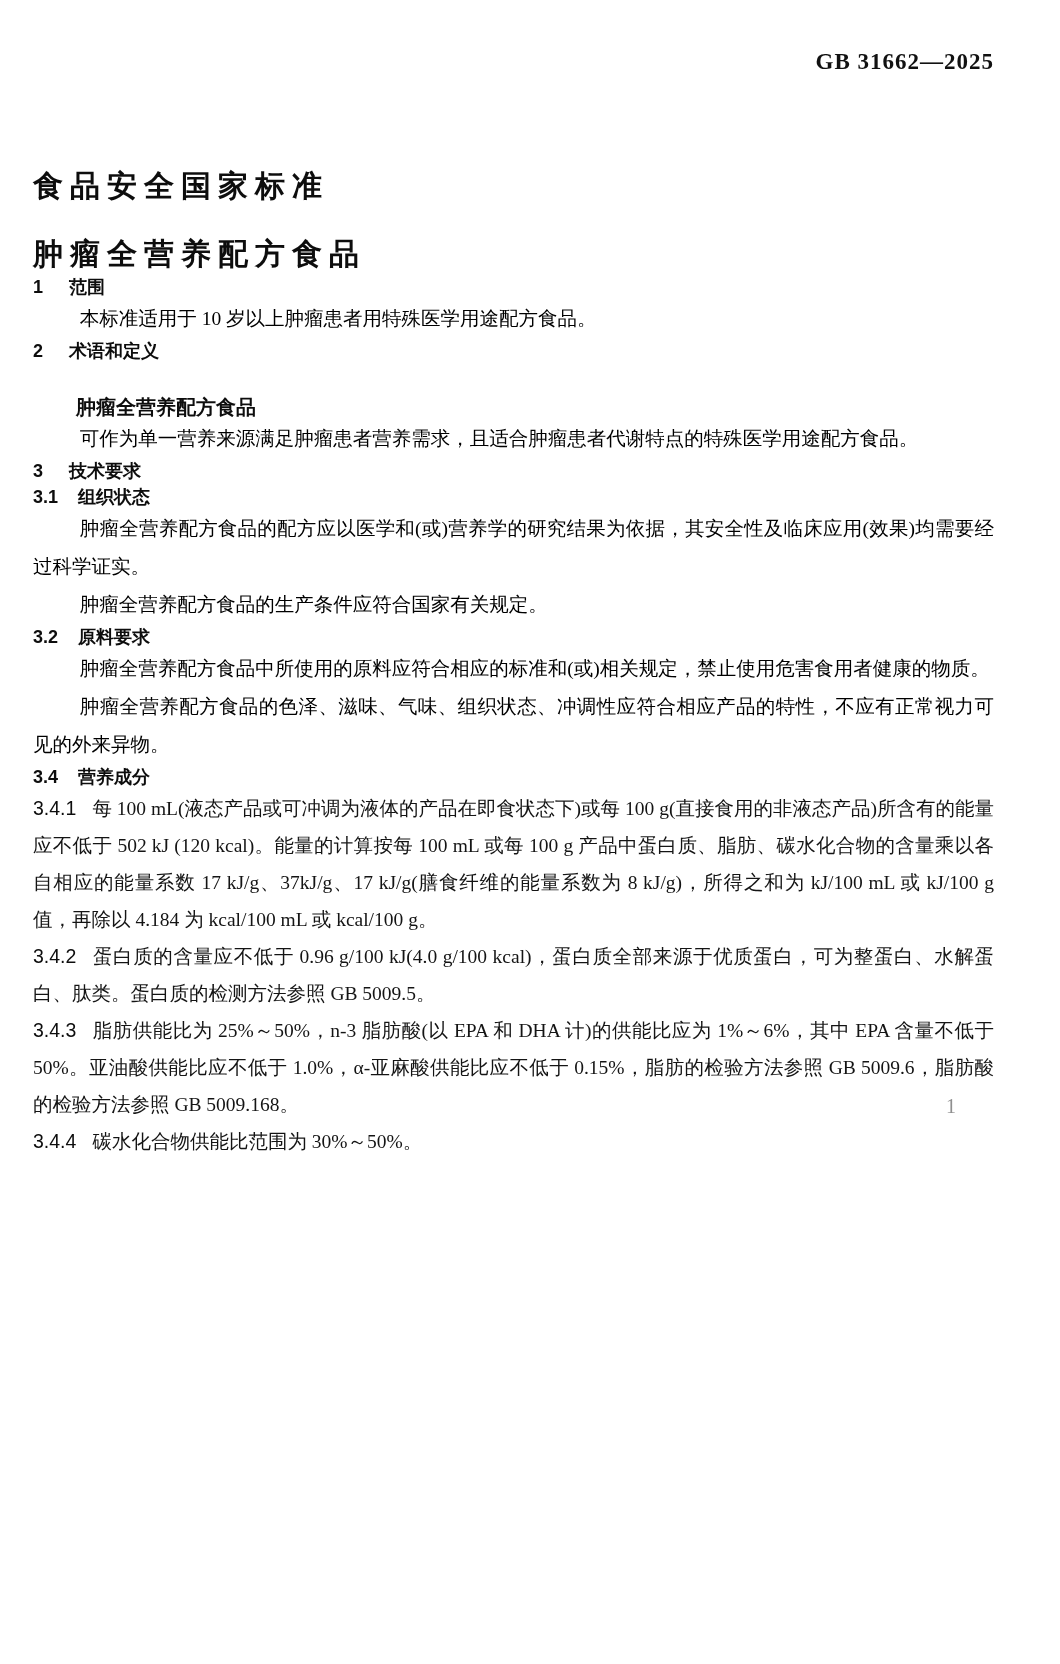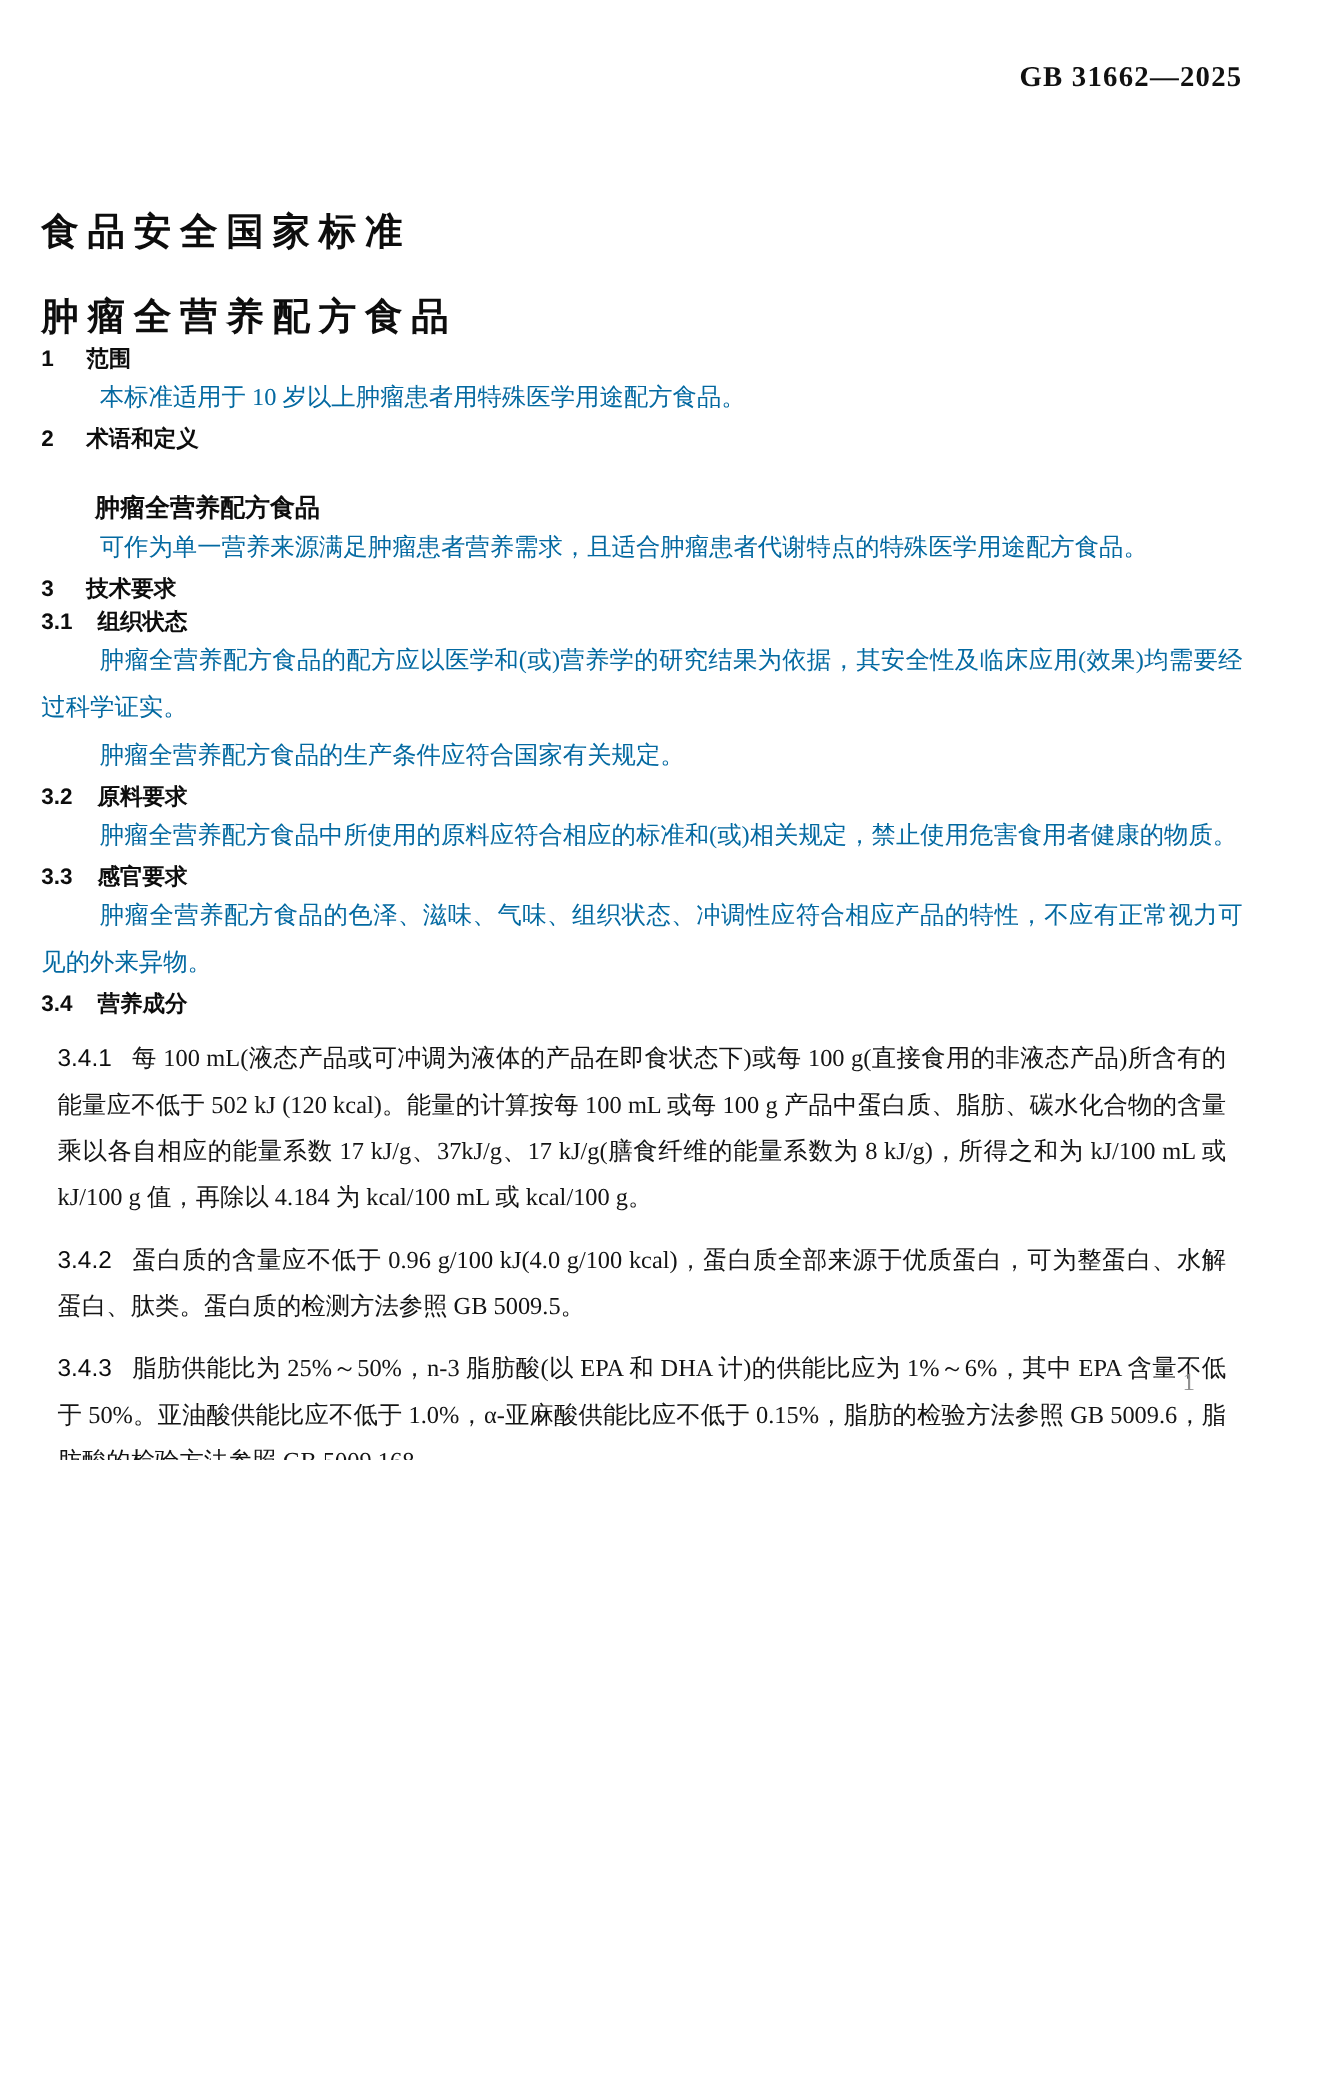--- a/index.html
+++ b/index.html
@@ -51,33 +51,33 @@
   }
   .sec-num { display: inline-block; margin-right: 26px; }
   .sub-num { display: inline-block; margin-right: 20px; }
 
   p.body-p {
     margin: 0;
     font-size: 19.5px;
     line-height: 38px;
     text-align: justify;
     text-indent: 2.4em;
-    color: #0369a1;
+    color: #000000;
   }
   .term {
     margin: 0;
     padding-left: 2.15em;
     font-family: "Liberation Sans", "DejaVu Sans", sans-serif;
     font-weight: bold;
     font-size: 20px;
     line-height: 26px;
     color: #0d0d0d;
   }
   p.clause {
-    margin: 13px;
+    margin: 0;
     font-size: 19.5px;
     line-height: 37px;
     text-align: justify;
     text-indent: 0;
     color: #141414;
   }
   .clause-num {
     font-family: "Liberation Sans", "DejaVu Sans", sans-serif;
     margin-right: 16px;
     color: #0d0d0d;
@@ -136,23 +136,20 @@
     <span class="sub-num">3.1</span><span>组织状态</span>
   </h3>
   <p class="body-p mt-basic-p">肿瘤全营养配方食品的配方应以医学和(或)营养学的研究结果为依据，其安全性及临床应用(效果)均需要经过科学证实。</p>
   <p class="body-p">肿瘤全营养配方食品的生产条件应符合国家有关规定。</p>
 
   <h3 class="sub-heading mt-raw">
     <span class="sub-num">3.2</span><span>原料要求</span>
   </h3>
   <p class="body-p mt-raw-p">肿瘤全营养配方食品中所使用的原料应符合相应的标准和(或)相关规定，禁止使用危害食用者健康的物质。</p>
 
-  <h3 class="sub-heading mt-sensory">
-    <span class="sub-num">3.3</span><span>感官要求</span>
-  </h3>
   <p class="body-p mt-sensory-p">肿瘤全营养配方食品的色泽、滋味、气味、组织状态、冲调性应符合相应产品的特性，不应有正常视力可见的外来异物。</p>
 
   <h3 class="sub-heading mt-nutrition">
     <span class="sub-num">3.4</span><span>营养成分</span>
   </h3>
 
   <p class="clause mt-clauses">
     <span class="clause-num">3.4.1</span><span>每 100 mL(液态产品或可冲调为液体的产品在即食状态下)或每 100 g(直接食用的非液态产品)所含有的能量应不低于 502 kJ (120 kcal)。能量的计算按每 100 mL 或每 100 g 产品中蛋白质、脂肪、碳水化合物的含量乘以各自相应的能量系数 17 kJ/g、37kJ/g、17 kJ/g(膳食纤维的能量系数为 8 kJ/g)，所得之和为 kJ/100 mL 或 kJ/100 g 值，再除以 4.184 为 kcal/100 mL 或 kcal/100 g。</span>
   </p>
   <p class="clause">

